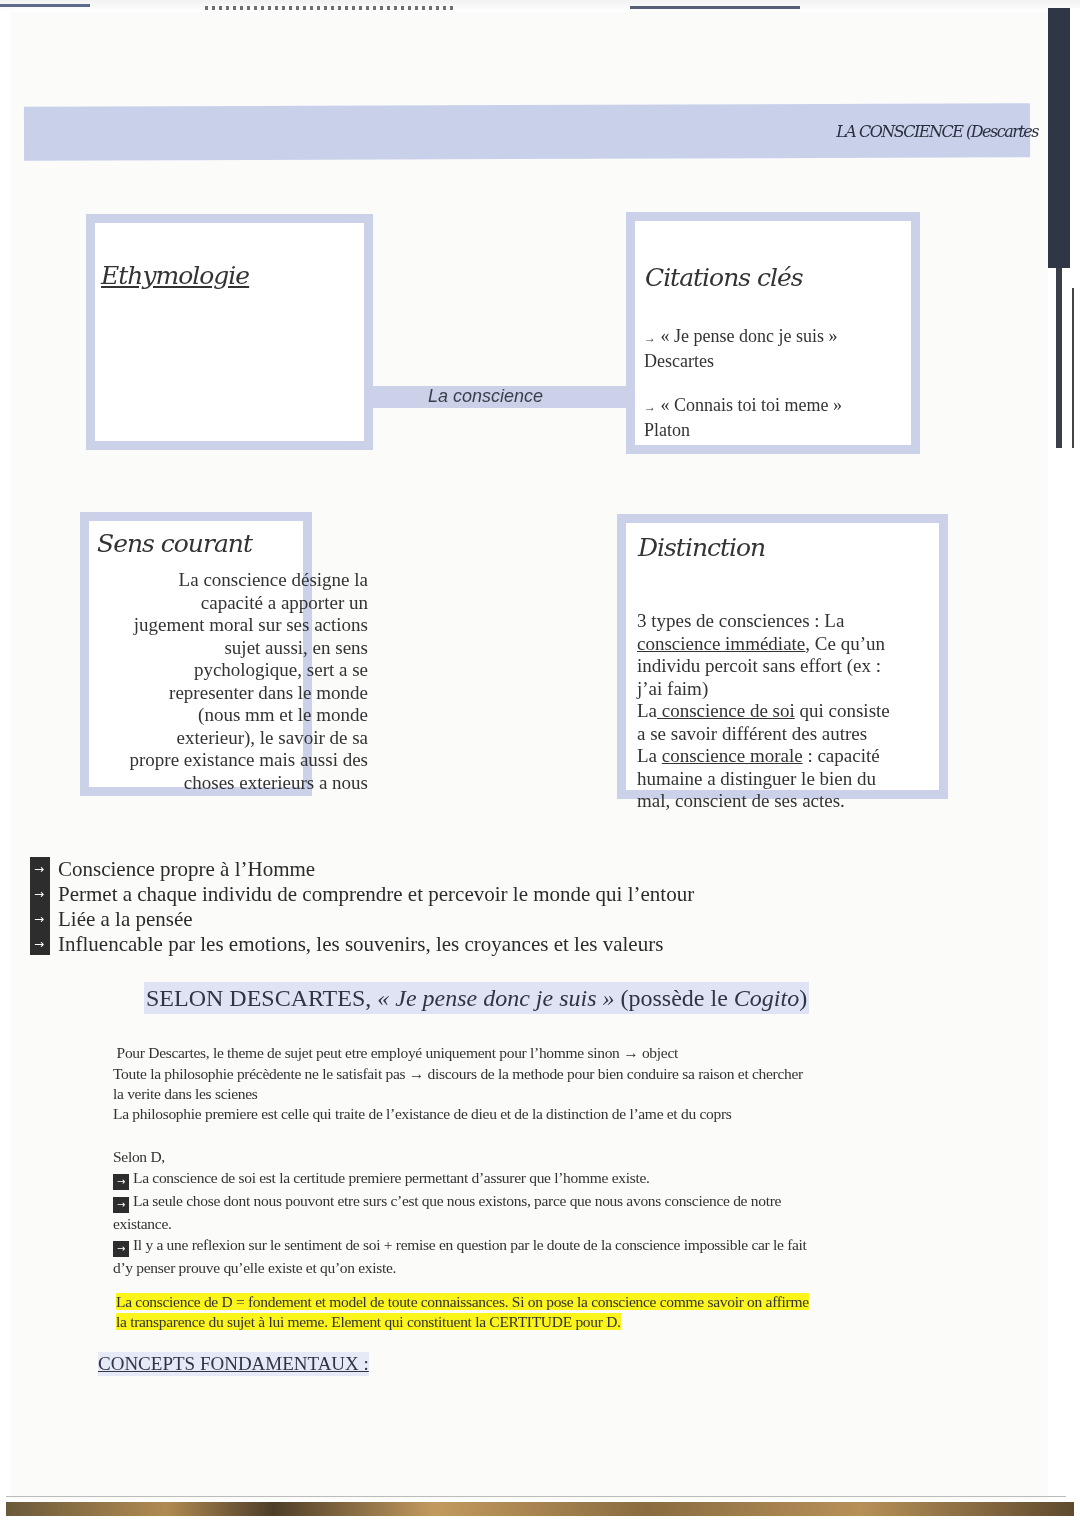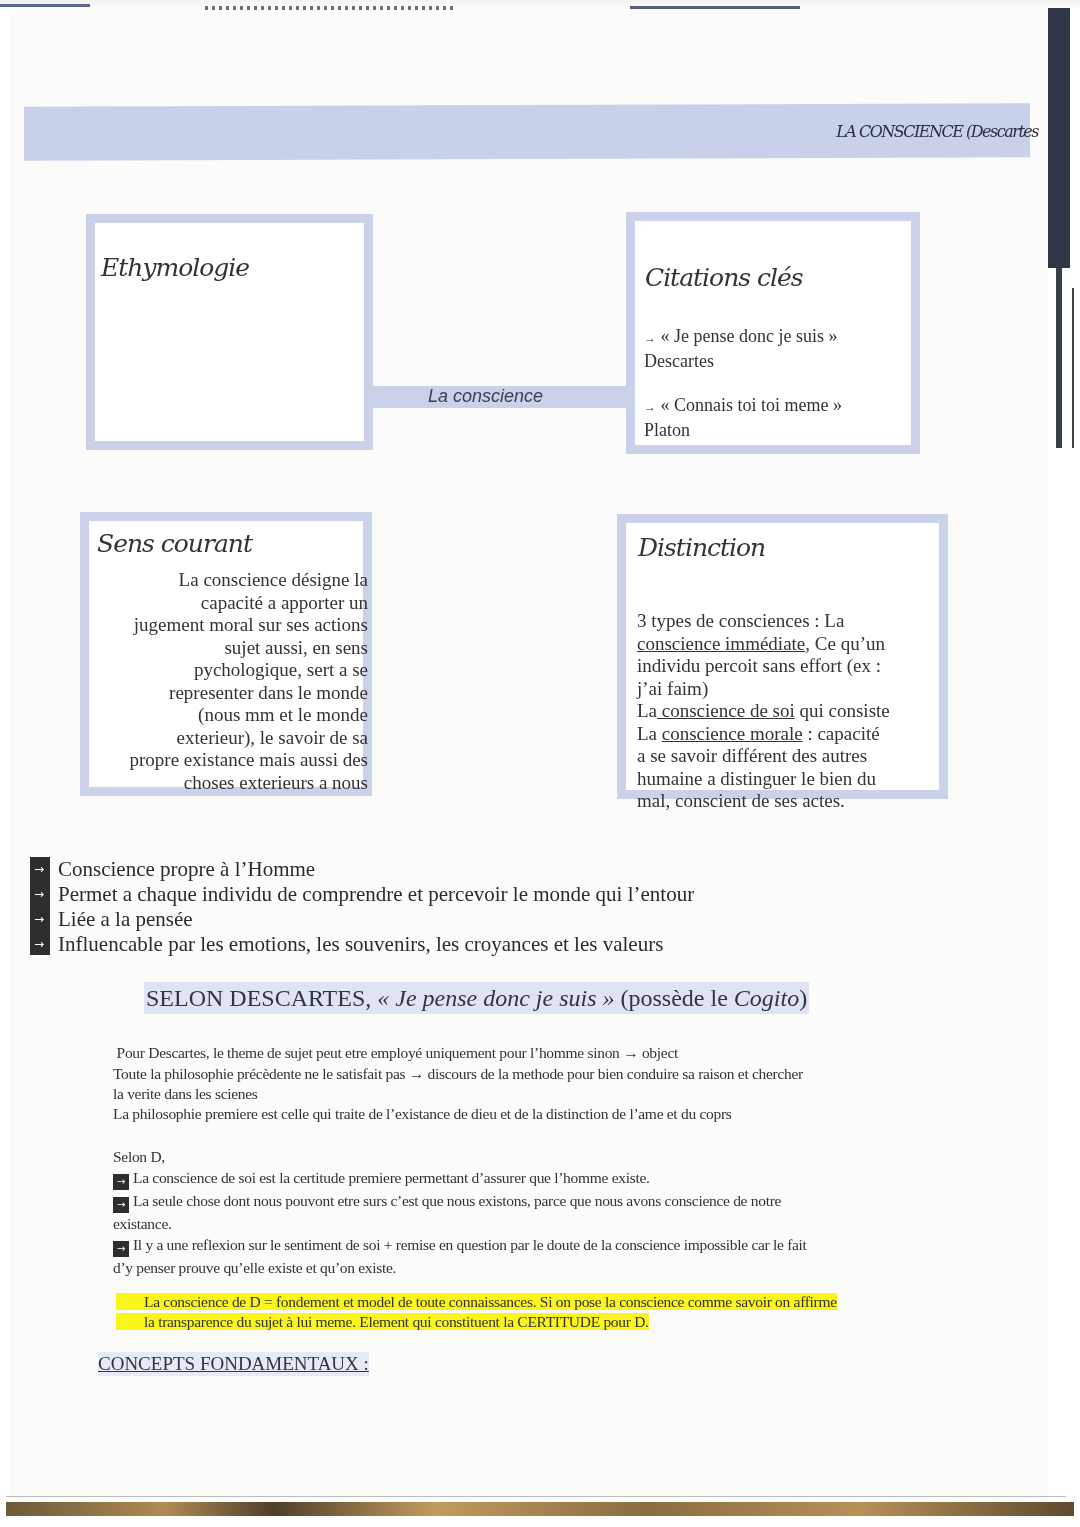--- a/index.html
+++ b/index.html
@@ -53,38 +53,38 @@
     .box-title {
       font-family: "DejaVu Serif", serif; font-style: italic;
       font-size: 25px; letter-spacing: -1px; color: #333;
     }
     .box-body {
       font-family: "Liberation Serif", serif; font-size: 19px; line-height: 22.5px; color: #333;
     }
     .u { text-decoration: underline; text-align: right; }
 
     #box-ethym { left: 86px; top: 214px; width: 287px; height: 236px; }
-    #box-ethym .box-title { position:absolute; left: 6px; top: 30px; }
+    #box-ethym .box-title { position:absolute; left: 6px; top: 38px; text-decoration: underline; }
     #box-ethym .box-body { position:absolute; left: 4px; top: 114px; font-size: 20px; line-height: 25.5px; }
 
     #box-cit { left: 626px; top: 212px; width: 294px; height: 242px; }
     #box-cit .box-title { position:absolute; left: 10px; top: 42px; }
     #box-cit .box-body { position:absolute; left: 9px; top: 104px; font-size: 18px; line-height: 23px; }
 
     .connector {
       position: absolute; left: 364px; top: 386px; width: 268px; height: 22px;
       background: #cbd1e8;
     }
     .connector-label {
       position: absolute; left: 428px; top: 386px;
       font-family: "Liberation Sans", sans-serif; font-style: italic;
       font-size: 18px; color: #3a3f4c;
     }
 
-    #box-sens { left: 80px; top: 512px; width: 292px; height: 284px; }
+    #box-sens { left: 80px; top: 512px; width: 232px; height: 284px; }
     #box-sens .box-title { position:absolute; left: 8px; top: 8px; }
     #box-sens .box-body { position:absolute; left: 7px; top: 48px; width: 272px; text-align: right; }
 
     #box-dist { left: 617px; top: 514px; width: 331px; height: 285px; }
     #box-dist .box-title { position:absolute; left: 12px; top: 10px; }
     #box-dist .box-body { position:absolute; left: 11px; top: 80px; width: 300px; margin-top: 7px; }
 
     .bullets { position: absolute; left: 30px; top: 857px; }
     .bullet-bar { position:absolute; left:0; top:0; width:20px; height:98px; background:#2d2d2d; }
     .bullet-row {
@@ -109,21 +109,21 @@
     }
     .para .line { white-space: nowrap; }
     .sq { display:inline-block; width:16px; height:16px; background:#2d2d2d; color:#fff; font-size:10px;
       text-align:center; line-height:16px; vertical-align:-2px; margin-right:4px; font-family:"DejaVu Sans",sans-serif; }
 
     .hl {
       position: absolute; left: 116px; top: 1292px;
       font-family: "Liberation Serif", serif; font-size: 15.5px; line-height: 20px; color: #333;
       letter-spacing: -0.3px;
     }
-    .hl span { background: #fbf51c; white-space: nowrap; padding-left: 28px; }
+    .hl span { background: #fbf51c; white-space: nowrap; }
 
     .concepts {
       position: absolute; left: 98px; top: 1352px;
       background: #e6e9f6;
       font-family: "Liberation Serif", serif; font-size: 19px; line-height: 24px; color: #2f3447;
       text-decoration: underline;
     }
   </style>
 </head>
 <body>
@@ -186,22 +186,22 @@
 </div>
 
 <div class="box" id="box-dist">
   <div class="box-title">Distinction</div>
   <div class="box-body">
     <div>3 types de consciences : La</div>
     <div><span class="u">conscience immédiate</span><span>, Ce qu’un</span></div>
     <div>individu percoit sans effort (ex :</div>
     <div>j’ai faim)</div>
     <div><span>La</span><span class="u" style="white-space:pre"> conscience de soi</span><span style="white-space:pre"> qui consiste</span></div>
+    <div>a se savoir différent des autres</div>
     <div><span style="white-space:pre">La </span><span class="u">conscience morale</span><span style="white-space:pre"> : capacité</span></div>
-    <div>a se savoir différent des autres</div>
     <div>humaine a distinguer le bien du</div>
     <div>mal, conscient de ses actes.</div>
   </div>
 </div>
 
 <div class="bullets">
   <div class="bullet-bar"></div>
   <div class="bullet-row"><span class="arr">→</span><span>Conscience propre à l’Homme</span></div>
   <div class="bullet-row"><span class="arr">→</span><span>Permet a chaque individu de comprendre et percevoir le monde qui l’entour</span></div>
   <div class="bullet-row"><span class="arr">→</span><span>Liée a la pensée</span></div>

